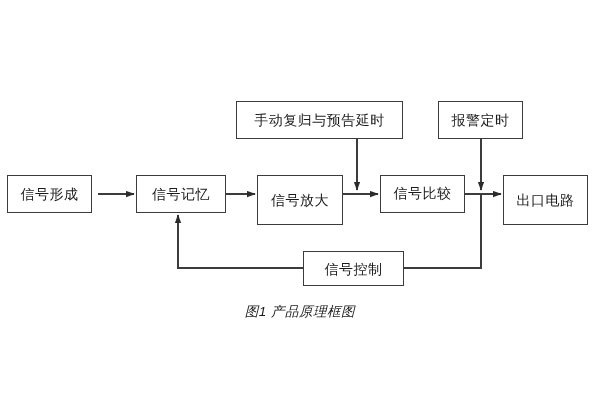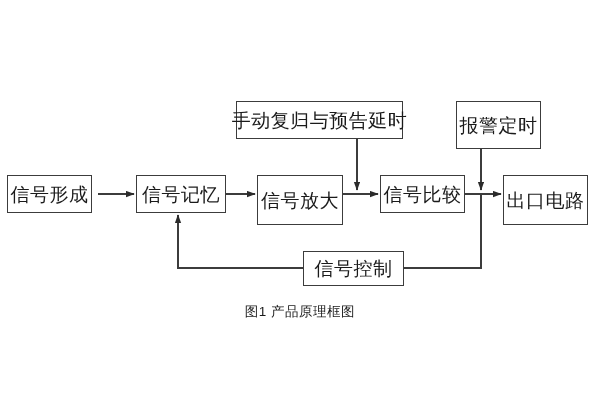--- a/index.html
+++ b/index.html
@@ -24,21 +24,21 @@
   }
   .node-box {
     position: absolute;
     box-sizing: border-box;
     border: 1.4px solid #3c3c3c;
     background: #ffffff;
     display: flex;
     align-items: center;
     justify-content: center;
     color: #1a1a1a;
-    font-size: 19px;
+    font-size: 14px;
     letter-spacing: 0.5px;
     white-space: nowrap;
     line-height: 1;
   }
   .caption {
     position: absolute;
     left: 0;
     width: 600px;
     text-align: center;
     color: #1a1a1a;
@@ -84,19 +84,19 @@
   <div class="node-box" style="left:136px; top:175px; width:90px;  height:38px;">信号记忆</div>
 
   <div class="node-box" style="left:257px; top:175px; width:86px;  height:50px;">信号放大</div>
 
   <div class="node-box" style="left:380px; top:175px; width:85px;  height:38px;font-family:Liberation Serif, serif;">信号比较</div>
 
   <div class="node-box" style="left:503px; top:175px; width:85px;  height:50px;">出口电路</div>
 
   <div class="node-box" style="left:236px; top:101px; width:167px; height:38px;">手动复归与预告延时</div>
 
-  <div class="node-box" style="left:456px; top:101px; width:85px;  height:48px;">报警定时</div>
+  <div class="node-box" style="left:438px; top:101px; width:85px;  height:38px;">报警定时</div>
 
   <div class="node-box" style="left:303px; top:251px; width:101px;  height:35px;">信号控制</div>
 
-  <div class="caption" style="top:303px;">图1 产品原理框图</div>
+  <div class="caption" style="top:303px;font-style:italic;">图1 产品原理框图</div>
 
 </div>
 
 </body></html>

